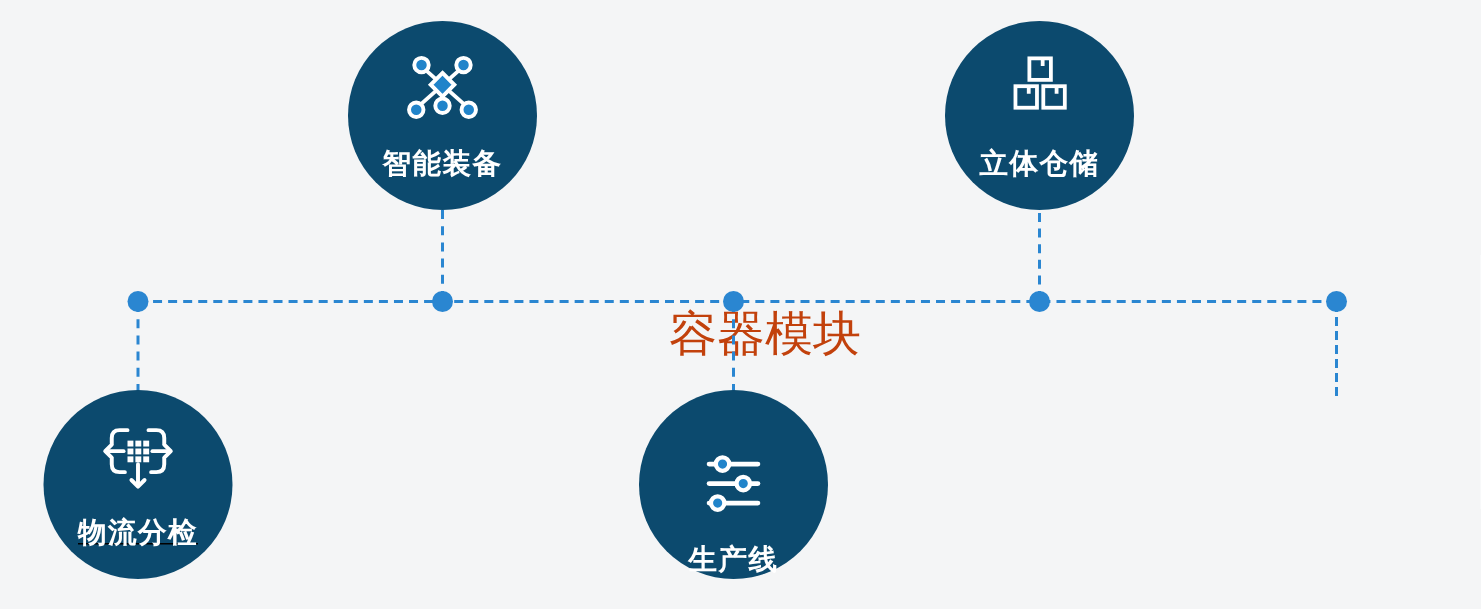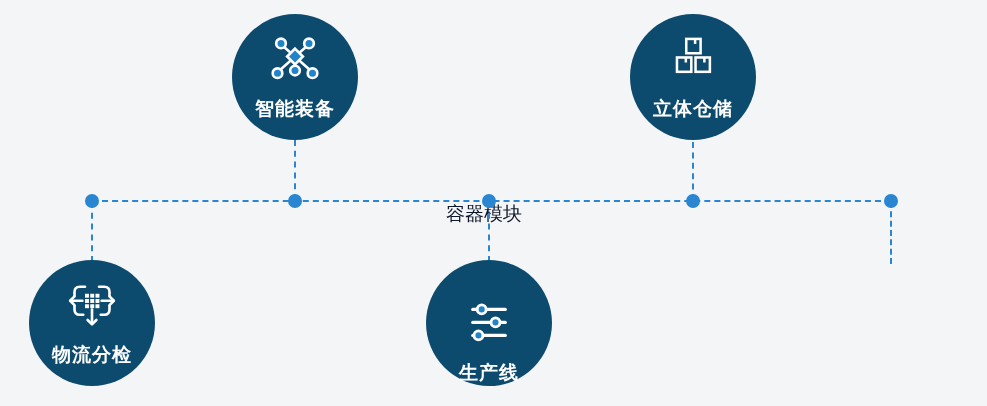--- a/index.html
+++ b/index.html
@@ -14,23 +14,23 @@
     position: relative;
     width: 987px;
     height: 406px;
     background: #f4f5f6;
   }
   
   .watermark {
     position: absolute;
     left: 446px;
     top: 201px;
-    font-size: 19px;
+    font-size: 32px;
     letter-spacing: 0px;
-    color: #0f172a;
+    color: #c2410c;
     z-index: 1;
     user-select: none;
   }
   
   .h-line {
     position: absolute;
     left: 92px;
     top: 200px;
     width: 799px;
     height: 0;
@@ -72,21 +72,21 @@
     background: #0c4a6e;
     display: flex;
     flex-direction: column;
     align-items: center;
     justify-content: center;
     z-index: 4;
     cursor: pointer;
   }
   #node-smart-equipment { left: 232px; top: 14px; }
   #node-warehouse       { left: 630px; top: 14px; }
-  #node-logistics       { left: 29px;  top: 260px; }
+  #node-logistics       { left: 29px;  top: 260px; text-decoration: underline; }
   #node-production      { left: 426px; top: 260px; justify-content: flex-end; }
   #node-painting        { left: 828px; top: 260px; }
   .node .icon { height: 54px; display: flex; align-items: center; justify-content: center; }
   .node .icon svg { display: block; }
   .node .label {
     margin-top: 9px;
     color: #ffffff;
     font-size: 19px;
     font-weight: 600;
     letter-spacing: 1px;

